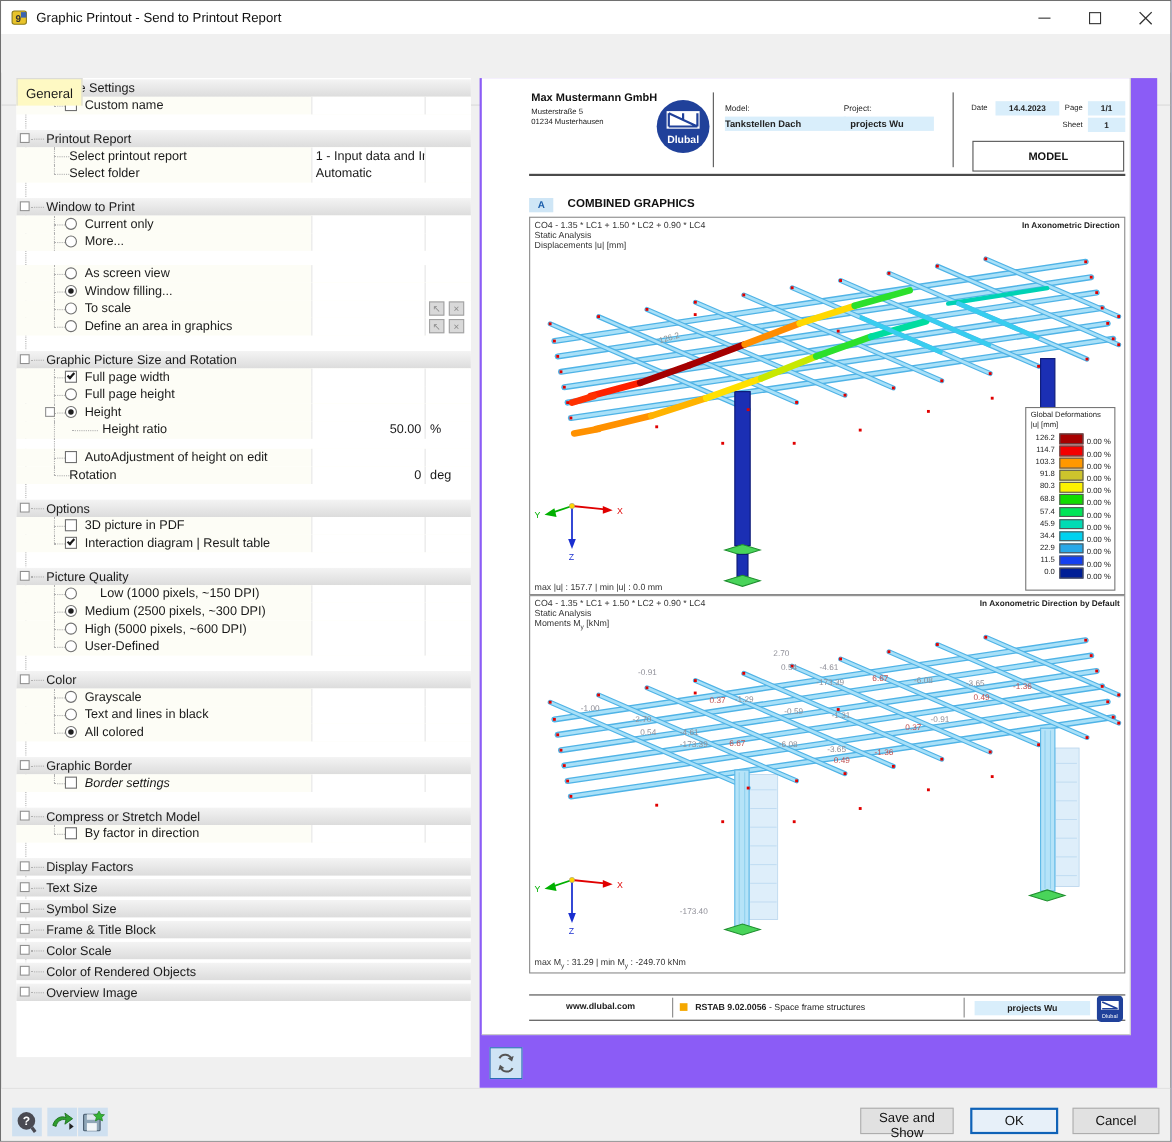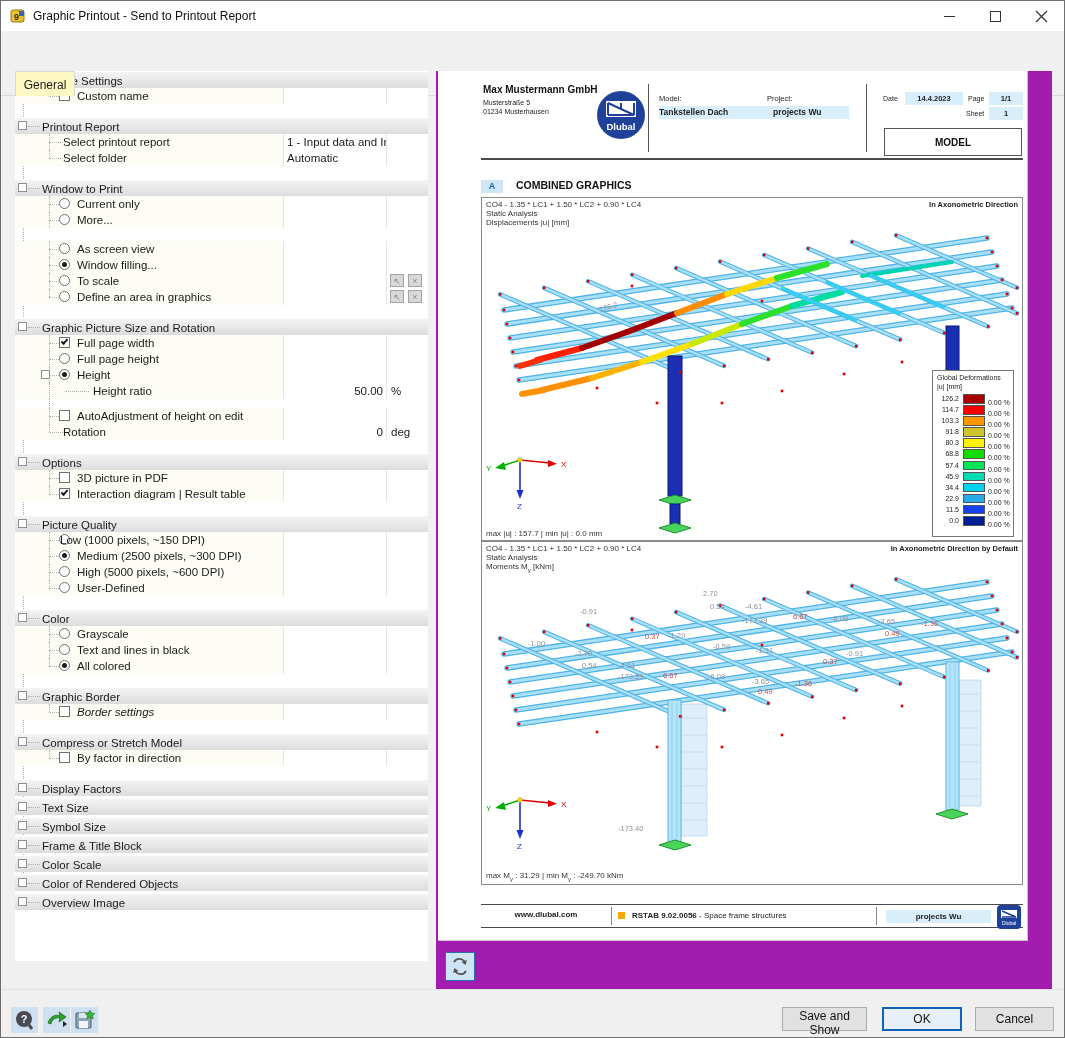--- a/index.html
+++ b/index.html
@@ -37,21 +37,21 @@
   .ucell{position:absolute;left:371px;top:0;width:42px;height:100%;background:#fff;border-left:1px solid #e6e6e6;line-height:16px;padding-left:4px;}
   .chk{position:absolute;left:44px;top:2px;width:11px;height:11px;background:#fff;border:1px solid #707070;}
   .chk .m{position:absolute;left:1px;top:1px;width:7px;height:4px;border-left:2px solid #1a1a1a;border-bottom:2px solid #1a1a1a;transform:rotate(-48deg);}
   .rad{position:absolute;left:44px;top:2px;width:11px;height:11px;background:#fff;border:1px solid #707070;border-radius:50%;}
   .rad .d{position:absolute;left:2px;top:2px;width:5px;height:5px;background:#1f1f1f;border-radius:50%;}
   .trow.focus{outline:1px dotted #555;outline-offset:-1px;}
   .mbtn{position:absolute;top:1px;width:14px;height:13px;background:#d9d9d9;border:1px solid #a3a3a3;color:#8a8a8a;font-size:9px;text-align:center;line-height:12px;}
   .gap{height:13px;background:#fff;}
   .gap2{height:2px;background:#fff;}
   
-  #preview{position:absolute;left:435px;top:70px;width:616px;height:918px;background:#a21caf;}
+  #preview{position:absolute;left:435px;top:70px;width:616px;height:918px;background:#8b5cf6;}
   #page{position:absolute;left:2px;top:0;width:590px;height:870px;background:#fff;border-right:1px solid #c9c9c9;border-bottom:1px solid #c9c9c9;}
   .pv{font-size:8px;color:#222;}
   #rephead{position:absolute;left:43px;top:5px;width:542px;height:84px;border-bottom:2px solid #4a4a4a;}
   .hl{background:#d9eefb;}
   .gframe{position:absolute;left:43px;width:542px;height:344px;border:1px solid #8a8a8a;background:#fff;}
   .ghead{position:absolute;left:4px;top:2px;font-size:8px;line-height:9px;color:#333;white-space:pre;}
   .gcorner{position:absolute;right:4px;top:2px;font-size:7.5px;color:#222;font-weight:bold;}
   .gmax{position:absolute;left:4px;bottom:2px;font-size:8px;color:#333;}
   #legend{position:absolute;left:450px;top:172px;width:82px;height:167px;border:1px solid #777;background:#fff;font-size:7px;color:#222;}
   .legrow{position:relative;height:11.1px;}
@@ -285,21 +285,21 @@
       <div class="gap"></div>
       <div class="sec-h">
         <span class="exp"><span class="h"></span></span>
         <span class="hstub"></span>
         <span class="sec-t">Picture Quality</span>
       </div>
       <div class="trow">
         <span class="rail"></span>
         <span class="stub" style="left: 34px; width: 10px;"></span>
         <span class="rad"></span>
-        <span class="lbl" style="left: 45px;">Low (1000 pixels, ~150 DPI)</span>
+        <span class="lbl" style="left: 76px;">Low (1000 pixels, ~150 DPI)</span>
         <span class="vcell"></span>
         <span class="ucell"></span>
       </div>
       <div class="trow">
         <span class="rail"></span>
         <span class="stub" style="left: 34px; width: 10px;"></span>
         <span class="rad">
           <span class="d"></span>
         </span>
         <span class="lbl" style="left: 62px;">Medium (2500 pixels, ~300 DPI)</span>

